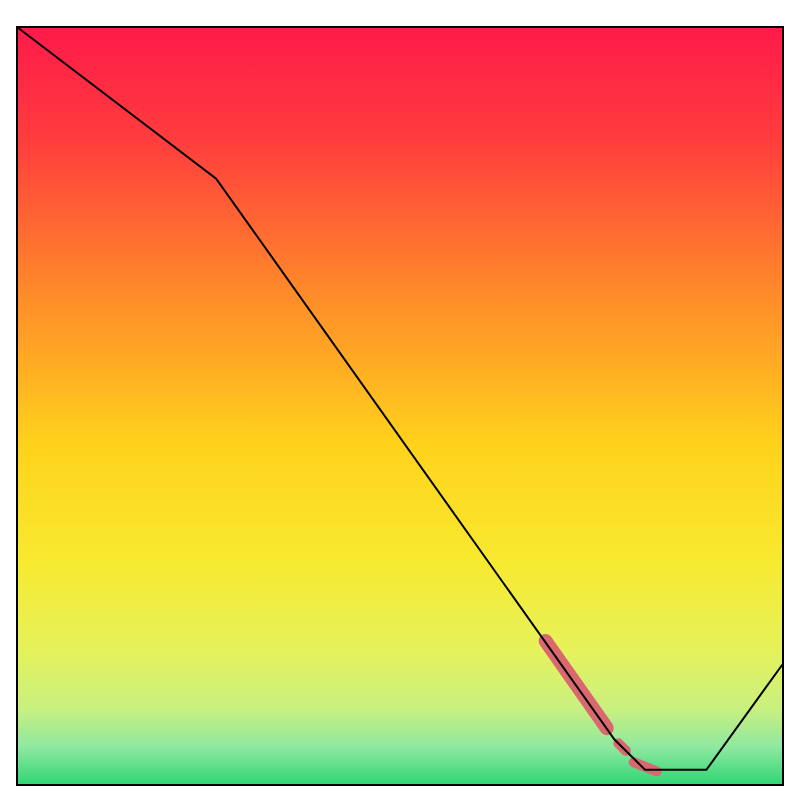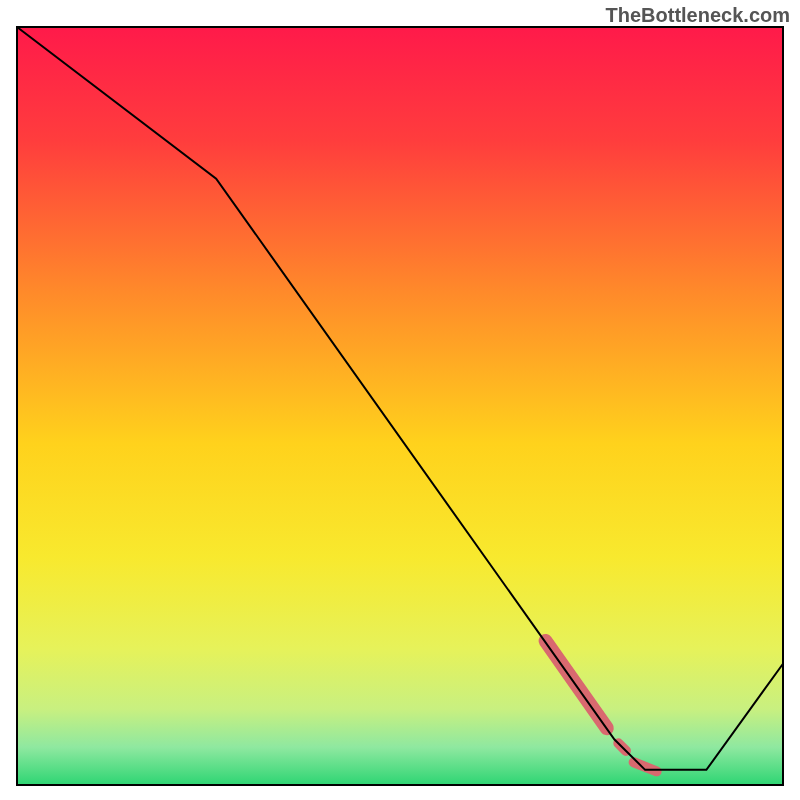--- a/index.html
+++ b/index.html
@@ -5,21 +5,20 @@
   * { margin: 0; padding: 0; box-sizing: border-box; }
   body { width: 800px; height: 800px; overflow: hidden; position: relative; font-family: Arial, sans-serif; }
   .chart-container { width: 800px; height: 800px; position: relative; }
   .watermark { position: absolute; top: 4px; right: 10px; font-size: 20px; font-weight: bold; color: #555; z-index: 10; }
   svg { display: block; }
 </style>
 </head>
 <body>
 
 <div class="chart-container">
-  <div class="watermark">TheBottleneck.com</div>
   <svg id="chart-svg" width="800" height="800">
     <defs>
       <linearGradient id="bg-grad" x1="0" y1="0" x2="0" y2="1">
           <stop offset="0%" stop-color="#ff1a4a"></stop>
           <stop offset="15%" stop-color="#ff3d3d"></stop>
           <stop offset="35%" stop-color="#ff8a2a"></stop>
           <stop offset="55.00000000000001%" stop-color="#ffd21c"></stop>
           <stop offset="70%" stop-color="#f8e92e"></stop>
           <stop offset="82%" stop-color="#e6f25a"></stop>
           <stop offset="90%" stop-color="#c8f080"></stop>

